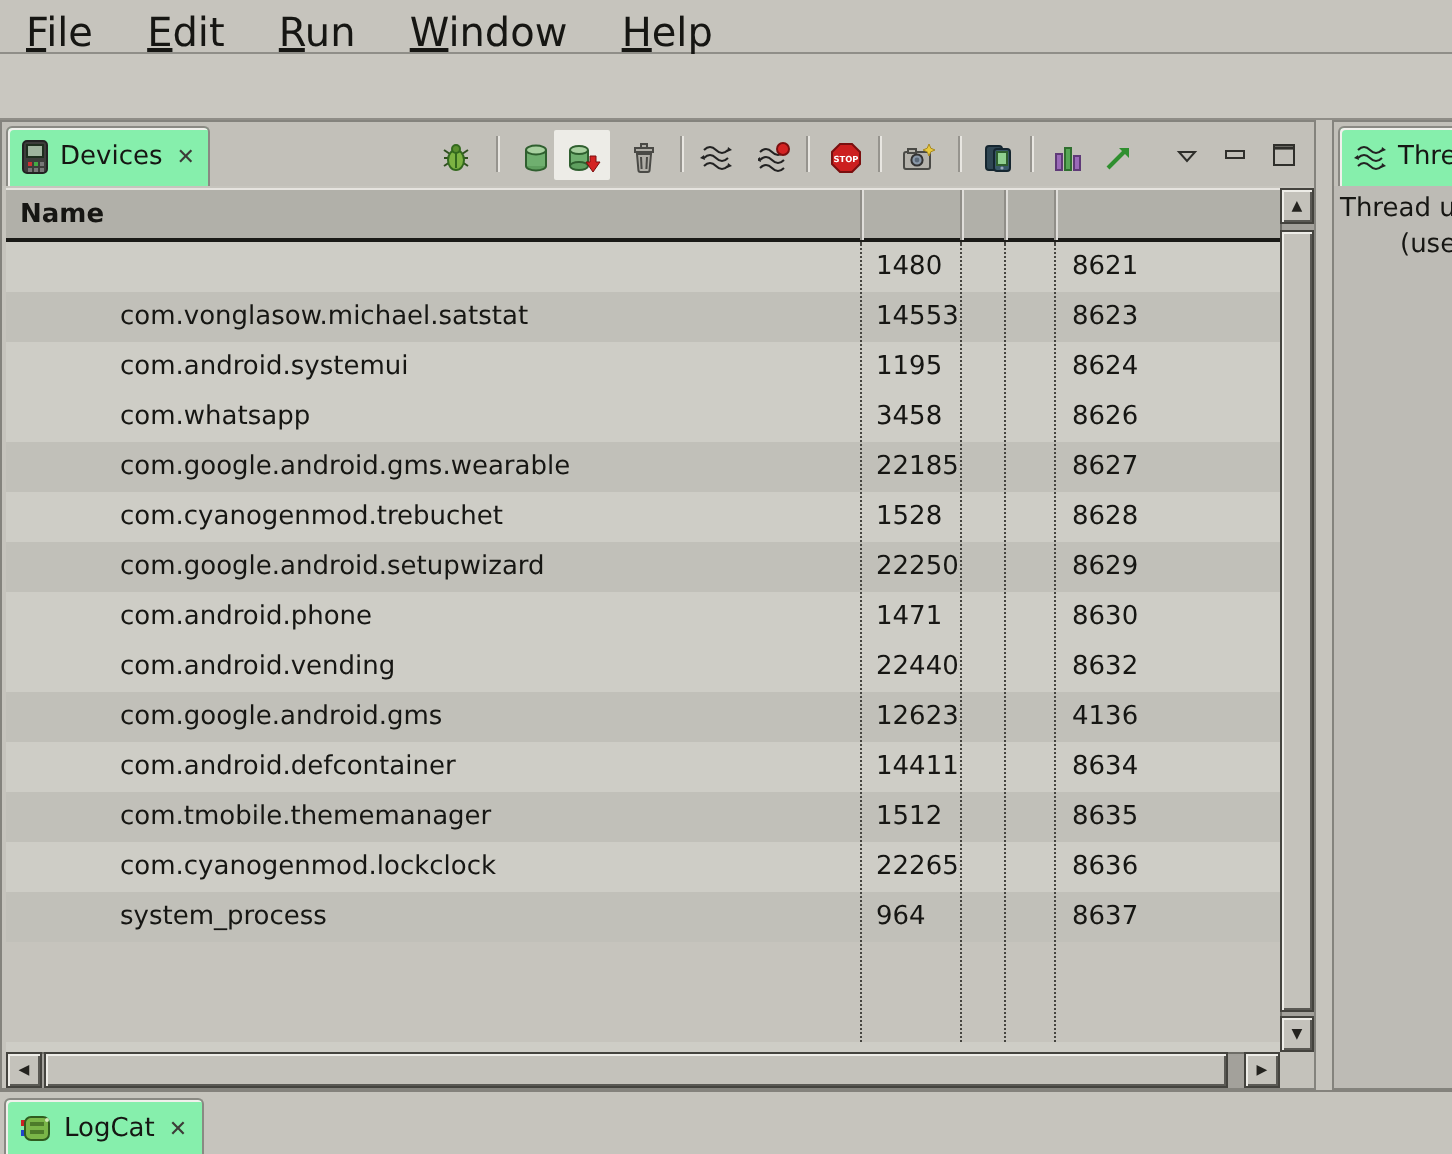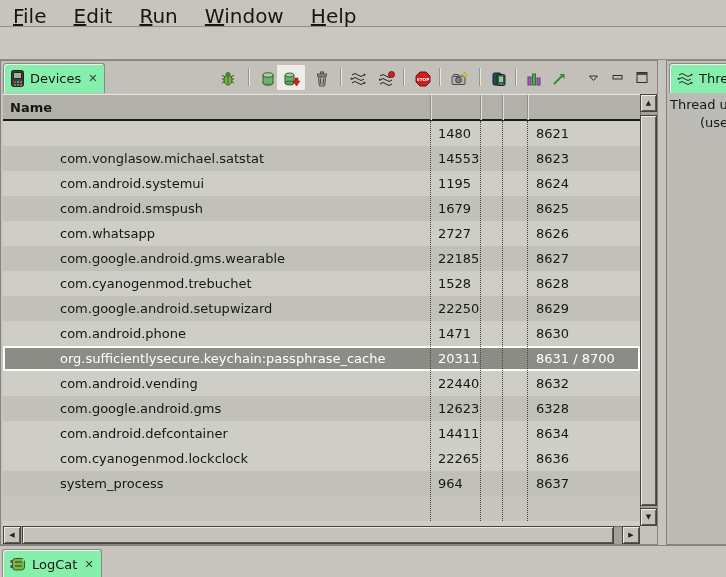--- a/index.html
+++ b/index.html
@@ -261,28 +261,23 @@
           <div class="trow alt-dark">
     <span class="cell name">com.vonglasow.michael.satstat</span>
     <span class="cell pid">14553</span>
     <span class="cell port">8623</span>
   </div>
           <div class="trow alt-light">
     <span class="cell name">com.android.systemui</span>
     <span class="cell pid">1195</span>
     <span class="cell port">8624</span>
   </div>
-          <div class="trow alt-dark">
-    <span class="cell name">com.android.smspush</span>
-    <span class="cell pid">1679</span>
-    <span class="cell port">8625</span>
-  </div>
           <div class="trow alt-light">
     <span class="cell name">com.whatsapp</span>
-    <span class="cell pid">2727</span>
+    <span class="cell pid">3458</span>
     <span class="cell port">8626</span>
   </div>
           <div class="trow alt-dark">
     <span class="cell name">com.google.android.gms.wearable</span>
     <span class="cell pid">22185</span>
     <span class="cell port">8627</span>
   </div>
           <div class="trow alt-light">
     <span class="cell name">com.cyanogenmod.trebuchet</span>
     <span class="cell pid">1528</span>
@@ -291,39 +286,39 @@
           <div class="trow alt-dark">
     <span class="cell name">com.google.android.setupwizard</span>
     <span class="cell pid">22250</span>
     <span class="cell port">8629</span>
   </div>
           <div class="trow alt-light">
     <span class="cell name">com.android.phone</span>
     <span class="cell pid">1471</span>
     <span class="cell port">8630</span>
   </div>
-          <div class="trow alt-dark selected">
-    <span class="cell name">org.sufficientlysecure.keychain:passphrase_cache</span>
-    <span class="cell pid">20311</span>
-    <span class="cell port">8631 / 8700</span>
-  </div>
           <div class="trow alt-light">
     <span class="cell name">com.android.vending</span>
     <span class="cell pid">22440</span>
     <span class="cell port">8632</span>
   </div>
           <div class="trow alt-dark">
     <span class="cell name">com.google.android.gms</span>
     <span class="cell pid">12623</span>
-    <span class="cell port">6328</span>
+    <span class="cell port">4136</span>
   </div>
           <div class="trow alt-light">
     <span class="cell name">com.android.defcontainer</span>
     <span class="cell pid">14411</span>
     <span class="cell port">8634</span>
+  </div>
+          <div class="trow alt-dark">
+    <span class="cell name">com.tmobile.thememanager</span>
+    <span class="cell pid">1512</span>
+    <span class="cell port">8635</span>
   </div>
           <div class="trow alt-light">
     <span class="cell name">com.cyanogenmod.lockclock</span>
     <span class="cell pid">22265</span>
     <span class="cell port">8636</span>
   </div>
           <div class="trow alt-dark">
     <span class="cell name">system_process</span>
     <span class="cell pid">964</span>
     <span class="cell port">8637</span>

